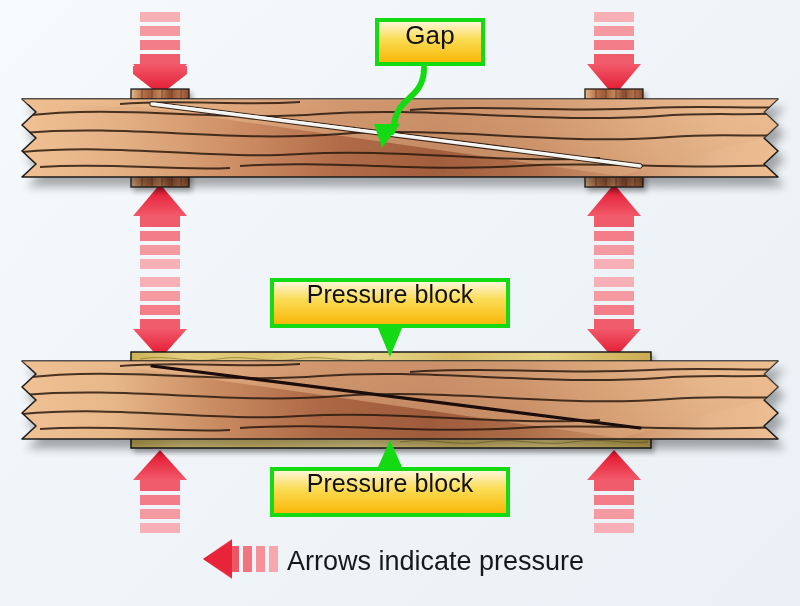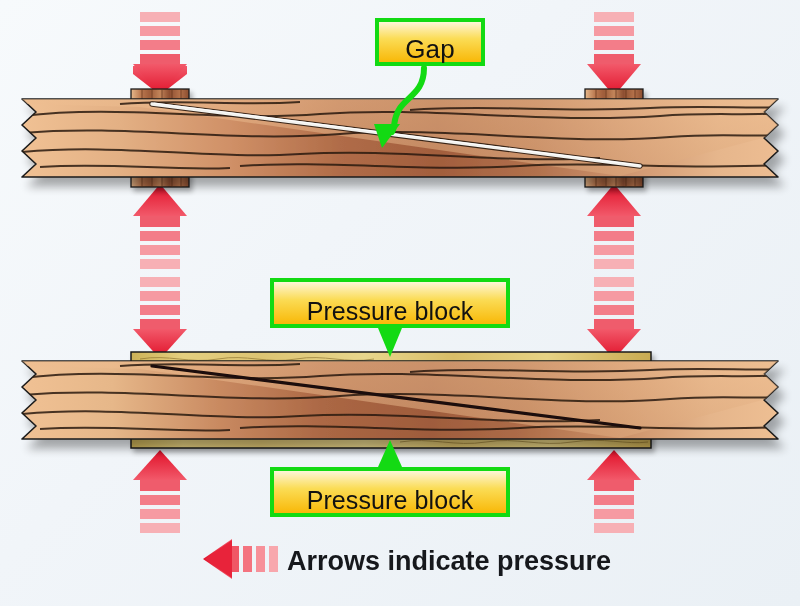--- a/index.html
+++ b/index.html
@@ -24,21 +24,21 @@
     top: 0;
     width: 800px;
     height: 606px;
   }
   .callout-box {
     position: absolute;
     box-sizing: border-box;
     border: 4px solid #13da13;
     background: linear-gradient(180deg, #fdf6d8 0%, #fbdc55 42%, #f8b808 100%);
     display: flex;
-    align-items: flex-end;
+    align-items: flex-start;
     justify-content: center;
     color: #111111;
     letter-spacing: 0.1px;
     white-space: nowrap;
   }
   .callout-text {
     display: block;
     line-height: 1;
   }
   #gap-callout {
@@ -63,21 +63,20 @@
     font-size: 25px;
   }
   #legend-text {
     position: absolute;
     left: 287px;
     top: 548px;
     font-size: 27px;
     color: #16181c;
     white-space: nowrap;
     line-height: 1;
-    font-weight: bold;
   }
 </style>
 </head>
 <body>
 
 <div id="stage">
 
   <svg class="layer" viewBox="0 0 800 606">
     <defs>
 

